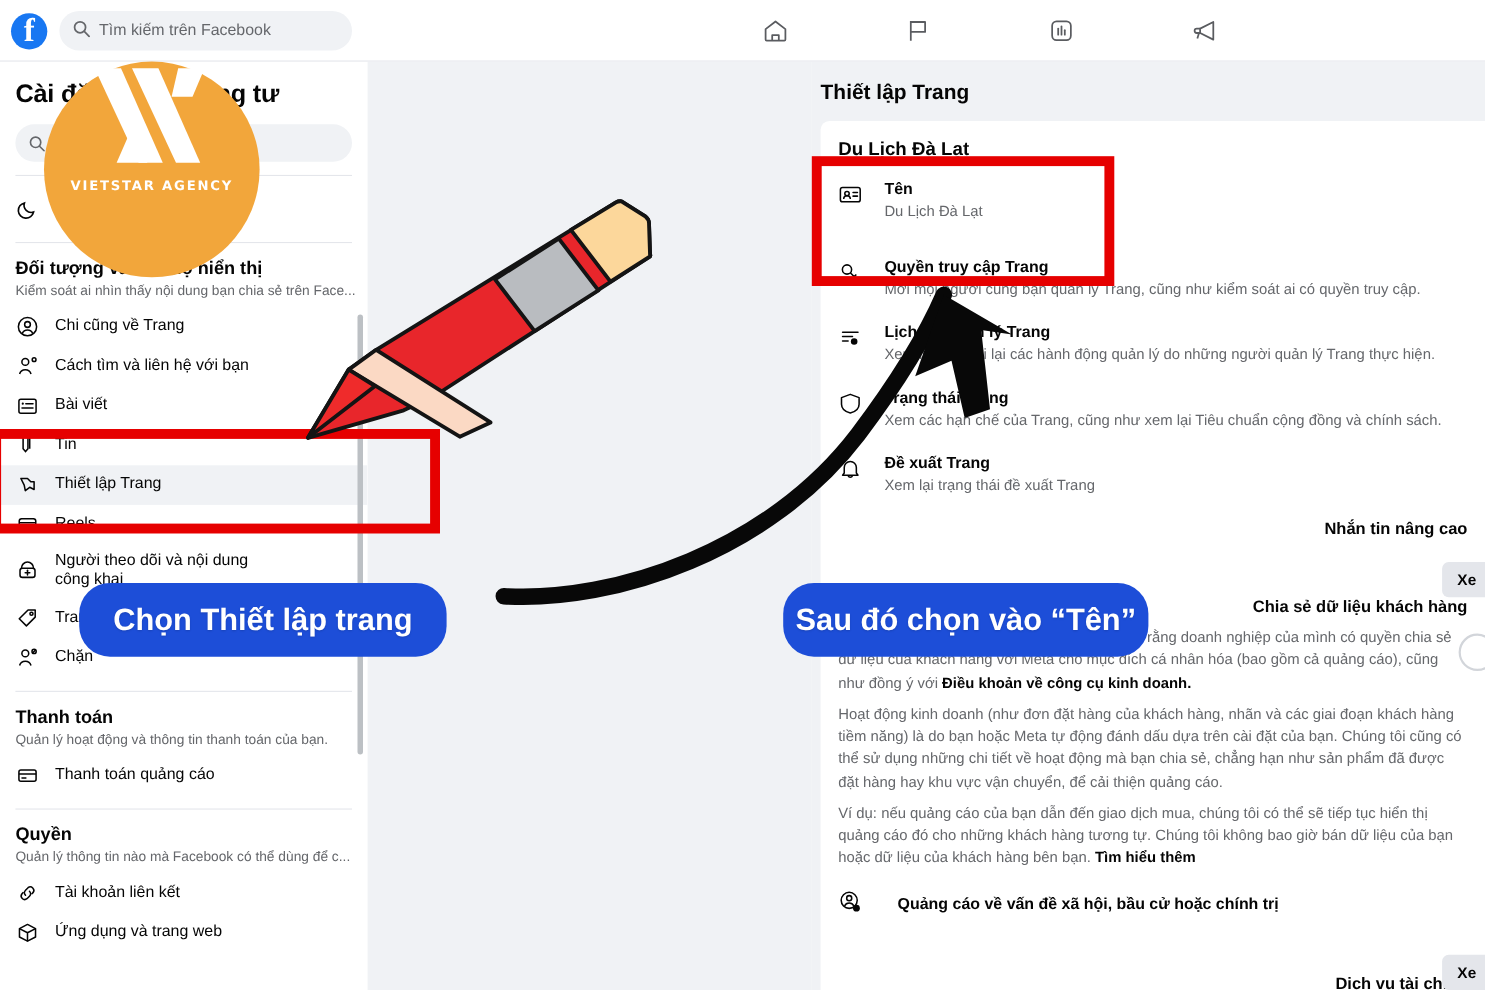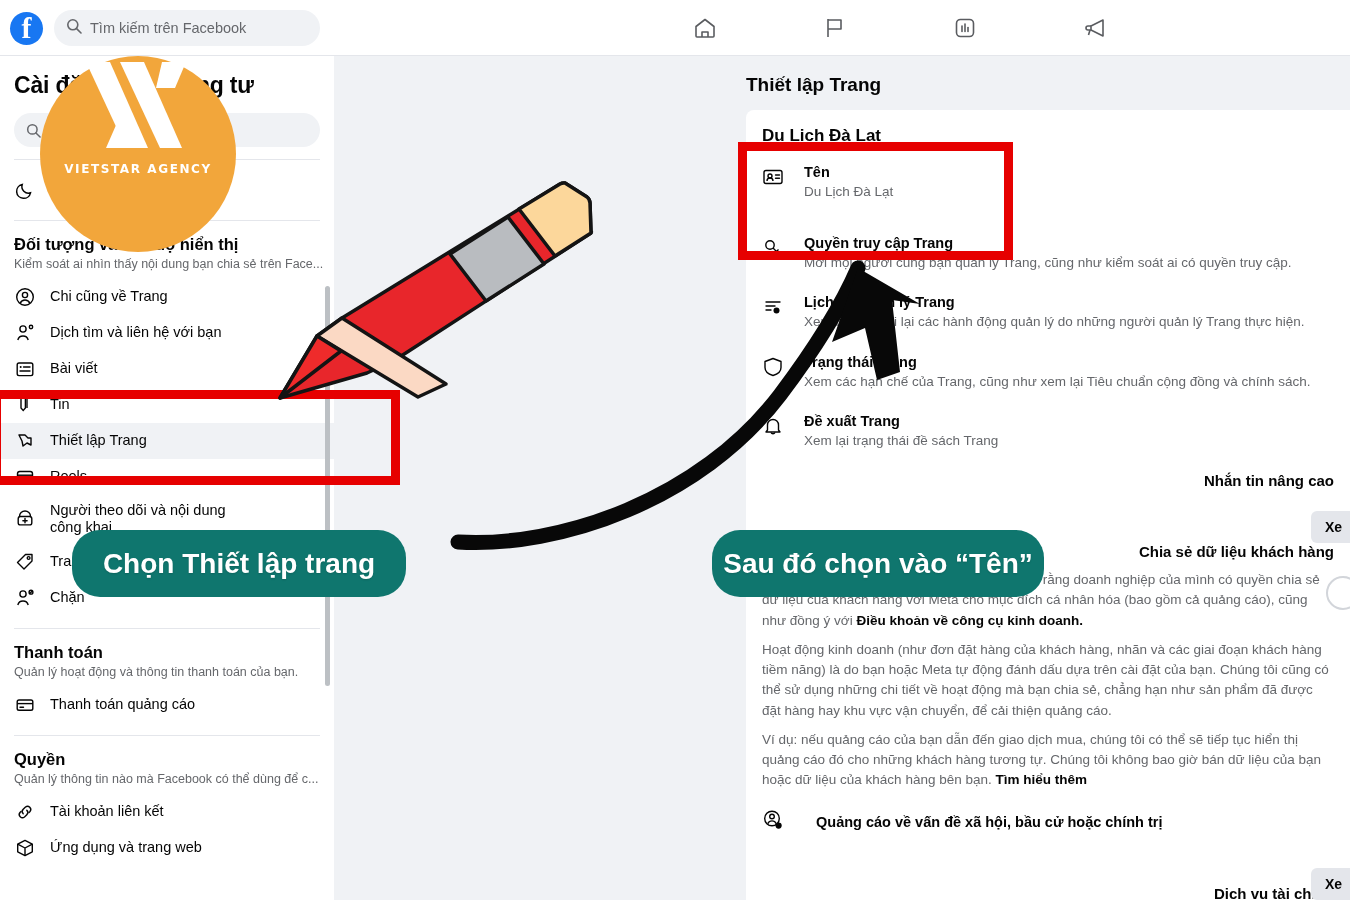--- a/index.html
+++ b/index.html
@@ -80,21 +80,21 @@
   }
   .row-ico-text { display:flex; align-items:center; gap:32px; margin:18px 0 6px 0; }
   .row-ico-text .t2 { font-size:14.5px; font-weight:bold; color:#050505; }
 
   
   .redbox { position:absolute; border:9px solid #e60000; z-index:40; }
   #redbox-sidebar { left:-8px; top:390px; width:408px; height:95px; }
   #redbox-name { left:738px; top:142px; width:275px; height:118px; }
 
   .callout {
-    position:absolute; background:#0f766e; border-radius:28px;
+    position:absolute; background:#1d4ed8; border-radius:28px;
     color:#fff; font-weight:bold; display:flex; align-items:center; justify-content:center;
     z-index:55; text-shadow:0 1px 2px rgba(0,0,0,.15);text-align:right;
   }
   #callout-left { left:72px; top:530px; width:334px; height:67px; font-size:28px; }
   #callout-right { left:712px; top:530px; width:332px; height:67px; font-size:28px; }
 
   .watermark {
     position:absolute; left:40px; top:56px; width:196px; height:196px;
     border-radius:50%; background:#f2a63b; z-index:60;
     display:flex; flex-direction:column; align-items:center; justify-content:flex-start;
@@ -194,21 +194,21 @@
     </div>
 
     <div class="row">
       <span class="ico">
         <svg width="20" height="20" viewBox="0 0 20 20" fill="none" stroke="#050505" stroke-width="1.4">
           <circle cx="8" cy="6" r="3.1"></circle>
             <path d="M2.8 17 a5.4 5.4 0 0 1 10.4 0"></path>
           <circle cx="16" cy="4" r="1.7"></circle>
         </svg>
       </span>
-      <span class="lbl">Dịch tìm và liên hệ với bạn</span>
+      <span class="lbl">Cách tìm và liên hệ với bạn</span>
     </div>
 
     <div class="row">
       <span class="ico">
         <svg width="20" height="20" viewBox="0 0 20 20" fill="none" stroke="#050505" stroke-width="1.4">
           <rect x="2.2" y="4" width="15.6" height="12.6" rx="1.8"></rect>
           <circle cx="5.7" cy="8" r="1" fill="#050505" stroke="none"></circle>
           <line x1="8.5" y1="8" x2="15" y2="8" stroke-linecap="round"></line>
           <line x1="5" y1="12" x2="15" y2="12" stroke-linecap="round"></line>
         </svg>
@@ -387,21 +387,21 @@
 
       <div class="item">
         <div class="iico">
           <svg width="22" height="22" viewBox="0 0 22 22" fill="none" stroke="#050505" stroke-width="1.4" stroke-linejoin="round">
             <path d="M5.5 15 v-5 a5.5 5.5 0 0 1 11 0 v5 l1.5 2 H4 Z"></path>
             <path d="M9 17.5 a2.2 2.2 0 0 0 4 0"></path>
           </svg>
         </div>
         <div>
           <div class="t">Đề xuất Trang</div>
-          <div class="d">Xem lại trạng thái đề sách Trang</div>
+          <div class="d">Xem lại trạng thái đề xuất Trang</div>
         </div>
       </div>
 
       <div class="sub-h">Nhắn tin nâng cao</div>
 
       <div class="sub-h" style="margin-top:54px">Chia sẻ dữ liệu khách hàng</div>
 
       <div class="para">
         <span>Bằng việc bật tính năng chia sẻ, bạn xác nhận rằng doanh nghiệp của mình có quyền chia sẻ dữ liệu của khách hàng với Meta cho mục đích cá nhân hóa (bao gồm cả quảng cáo), cũng như đồng ý với </span><b>Điều khoản về công cụ kinh doanh.</b>
       </div>

